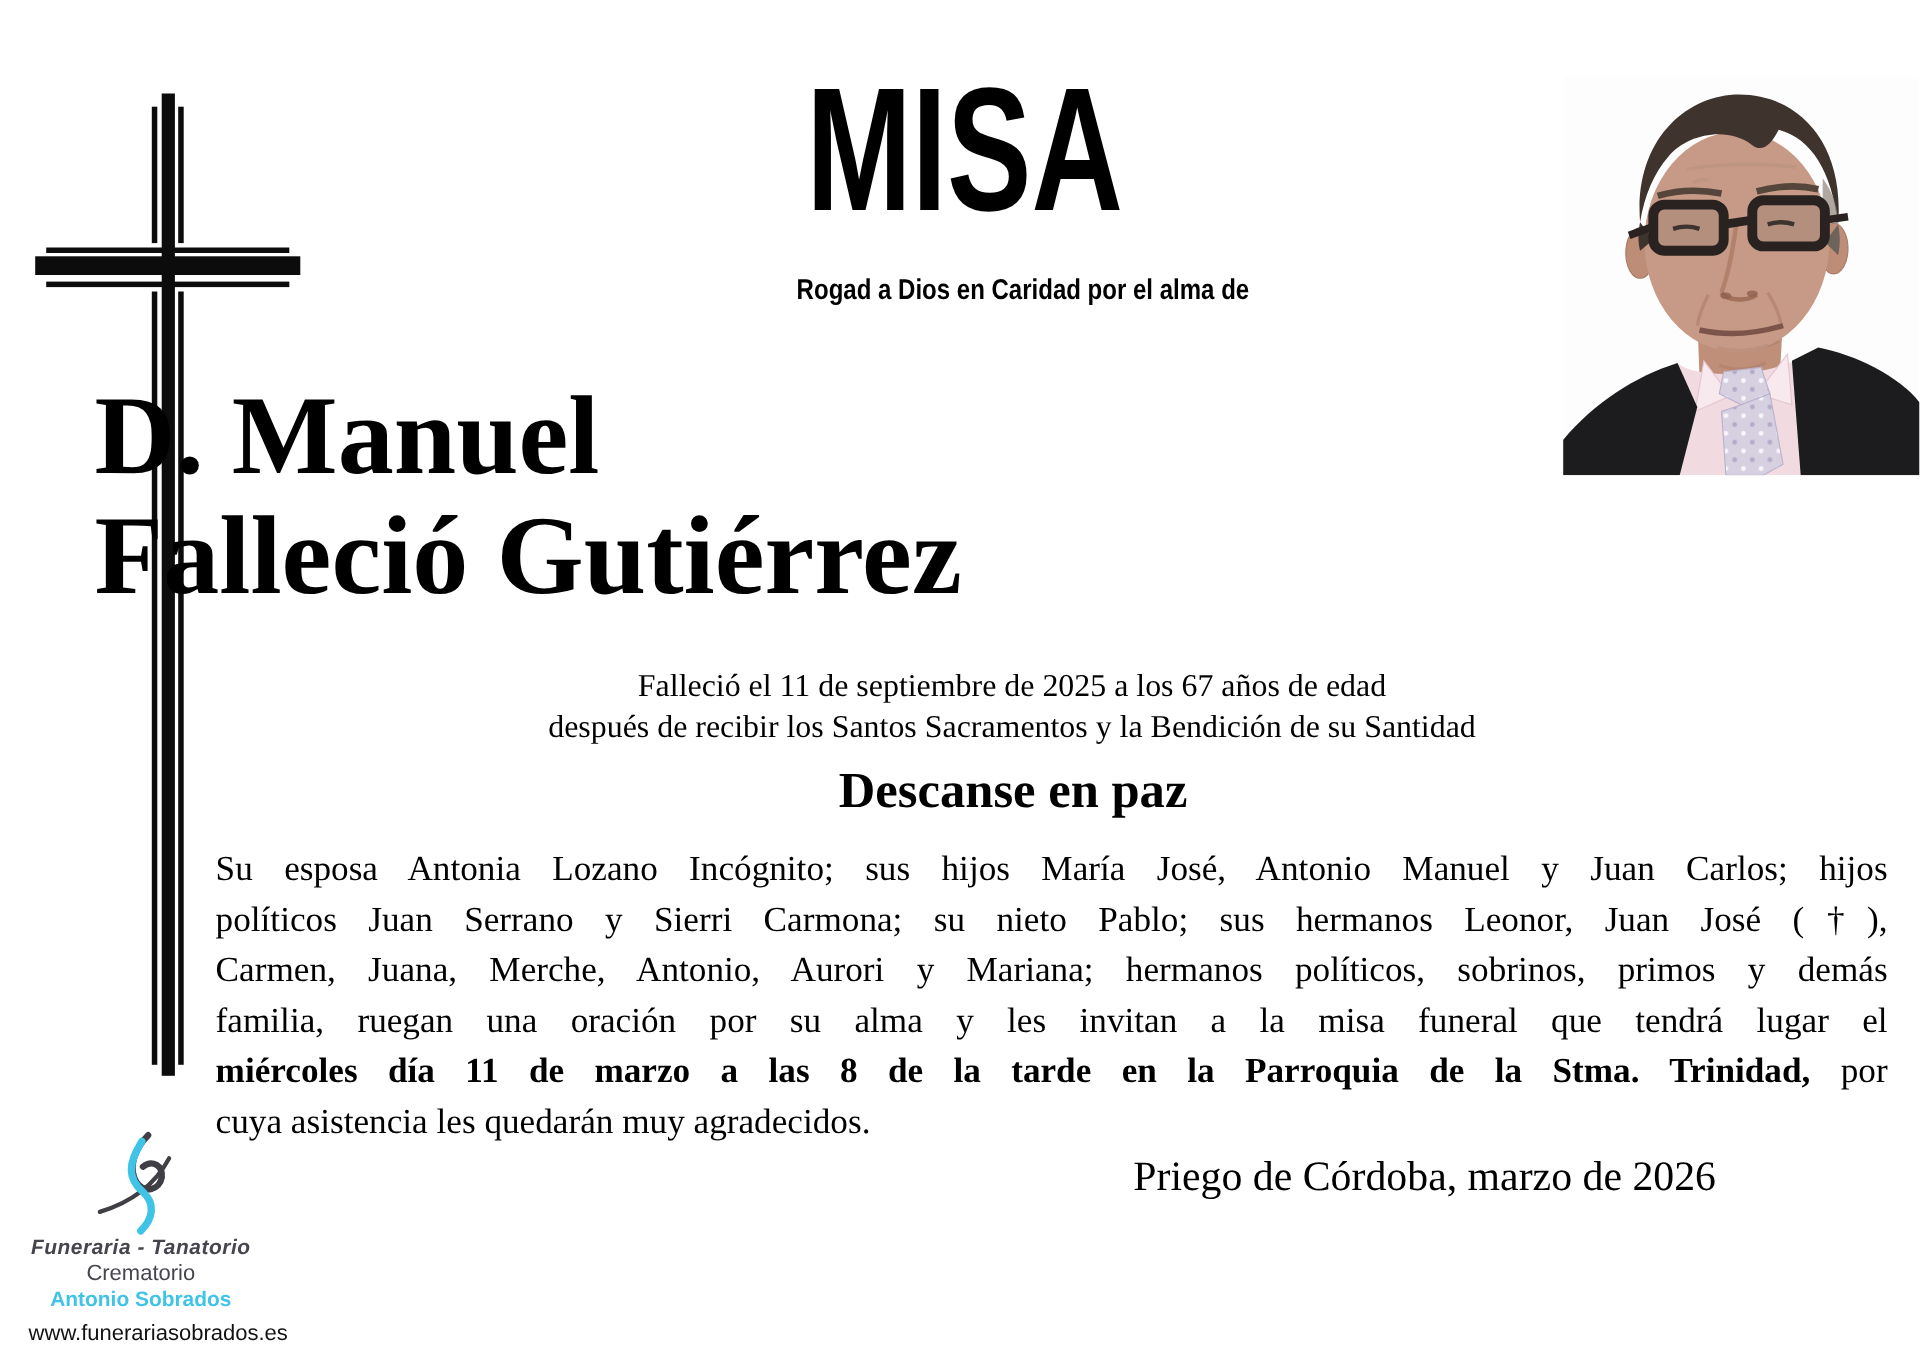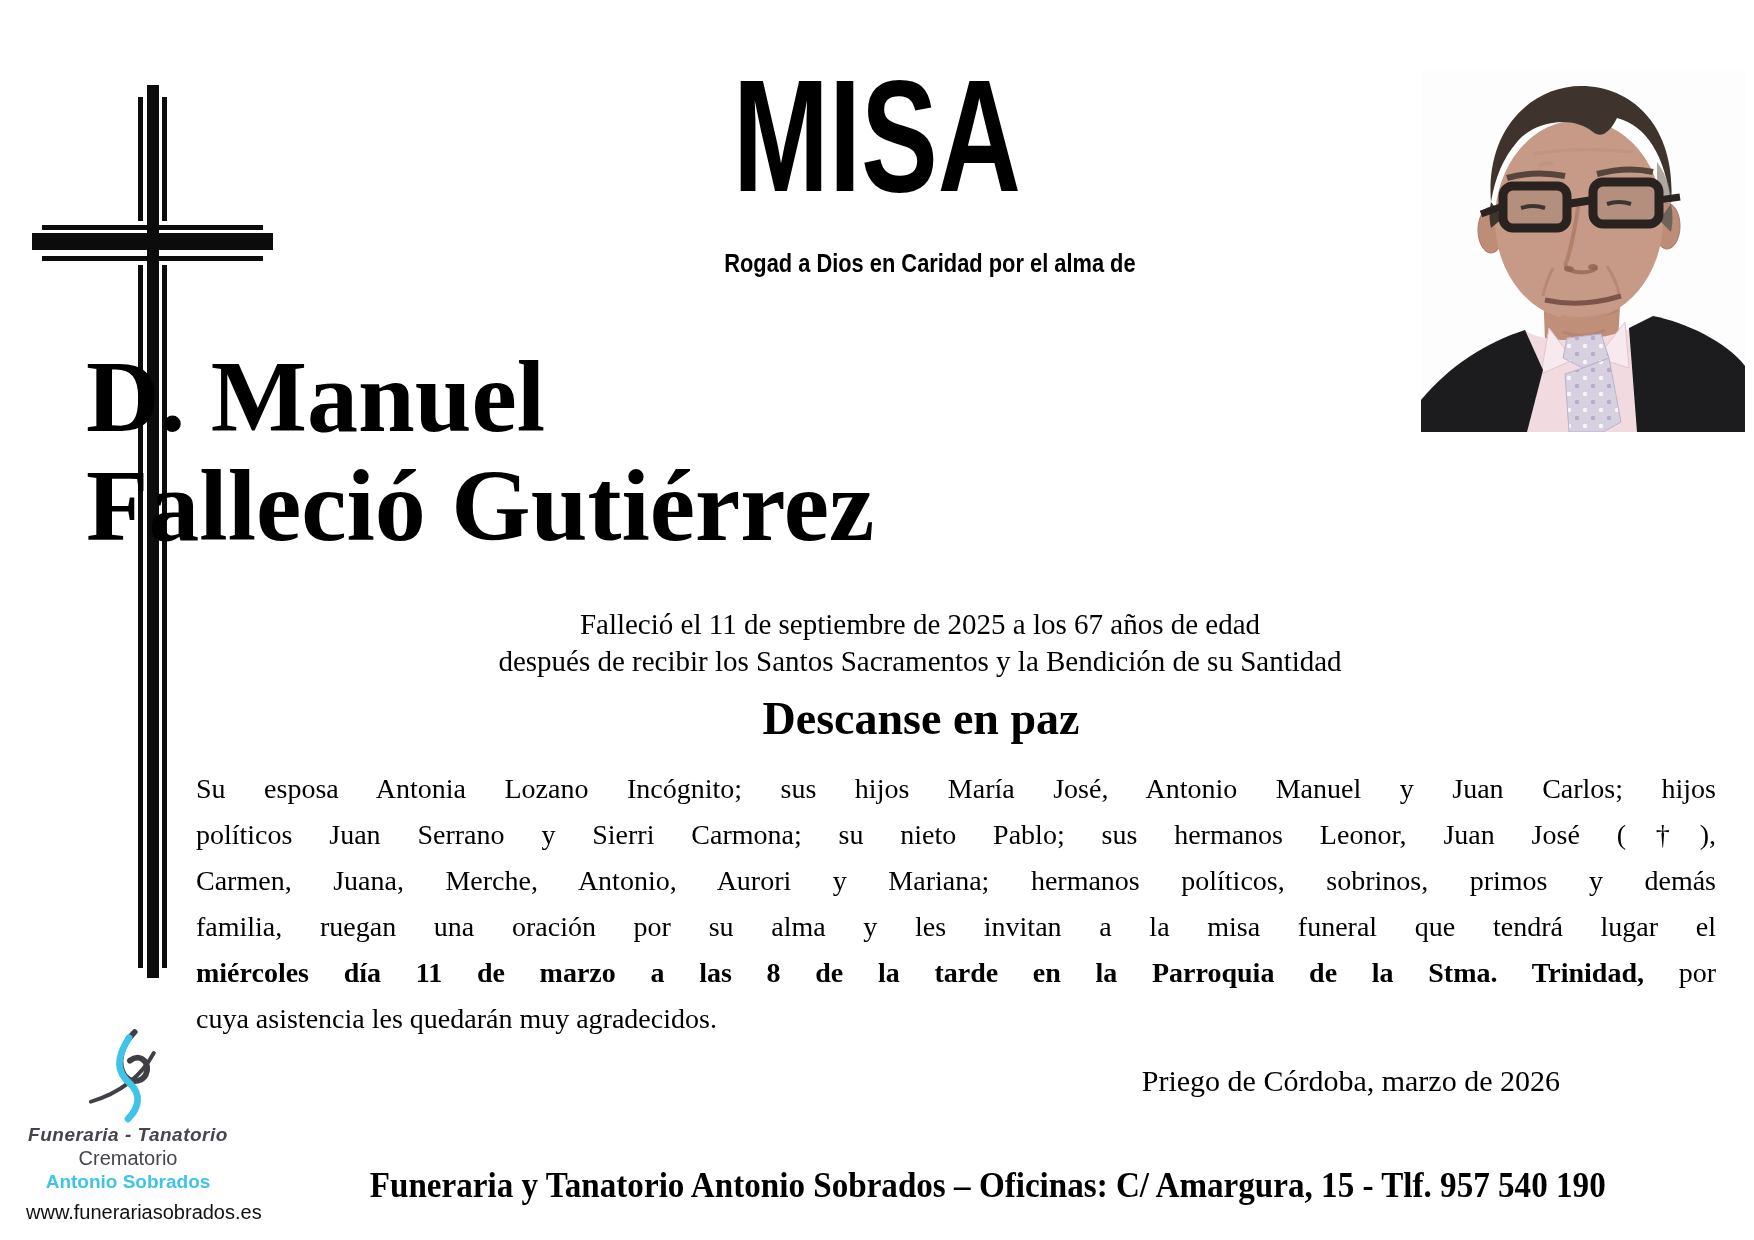--- a/index.html
+++ b/index.html
@@ -21,27 +21,27 @@
         font-weight:bold;font-size:102px;line-height:1.07;}
 
   
   .death{position:absolute;left:86px;right:0;top:606px;text-align:center;
          font-size:29px;line-height:37px;}
   .rip{position:absolute;left:88px;right:0;top:692px;text-align:center;
        font-weight:bold;font-size:46px;}
 
   
   .obituary{position:absolute;left:196px;width:1520px;top:766px;
-            font-size:28px;line-height:46px;}
+            font-size:32px;line-height:46px;}
   .para-line{text-align:justify;text-align-last:justify;}
   .para-line.last{text-align-last:left;}
   .para-line .bold{font-weight:bold;}
 
   
-  .place-date{position:absolute;right:194px;top:1048px;font-size:30px;white-space:nowrap;margin-top:16px;}
+  .place-date{position:absolute;right:194px;top:1048px;font-size:38px;white-space:nowrap;}
   .footer{position:absolute;left:222px;width:1532px;top:1164px;text-align:center;
           font-weight:bold;font-size:36px;}
   .footer .cond2{display:inline-block;transform:scaleX(0.92);transform-origin:center;white-space:nowrap;}
 
   
   .logo{position:absolute;left:26px;top:1024px;width:204px;text-align:center;
         font-family:"Liberation Sans",sans-serif;}
   .logo svg{display:block;margin:0 auto;}
   .logo-l1{font-size:19px;letter-spacing:0.5px;font-weight:bold;font-style:italic;}
   .logo-l2{font-size:20px;margin-top:1px;}
@@ -88,23 +88,20 @@
       <div class="para-line"><span>Su esposa Antonia Lozano Incógnito; sus hijos María José, Antonio Manuel y Juan Carlos; hijos</span></div>
       <div class="para-line"><span>políticos Juan Serrano y Sierri Carmona; su nieto Pablo; sus hermanos Leonor, Juan José (†),</span></div>
       <div class="para-line"><span>Carmen, Juana, Merche, Antonio, Aurori y Mariana; hermanos políticos, sobrinos, primos y demás</span></div>
       <div class="para-line"><span>familia, ruegan una oración por su alma y les invitan a la misa funeral que tendrá lugar el</span></div>
       <div class="para-line"><span class="bold">miércoles día 11 de marzo a las 8 de la tarde en la Parroquia de la Stma. Trinidad,</span><span> por</span></div>
       <div class="para-line last"><span>cuya asistencia les quedarán muy agradecidos.</span></div>
     </div>
 
   <div class="place-date">Priego de Córdoba, marzo de 2026</div>
 
-  <div class="footer">
-    <span class="cond2">Funeraria y Tanatorio Antonio Sobrados – Oficinas: C/ Amargura, 15 -  Tlf. 957 540 190</span>
-  </div>
 
   <div class="logo">
     <svg width="86" height="100" viewBox="0 0 90 100">
       <path d="M52,6 C38,20 33,38 41,51 C49,62 63,58 65,46 C66,35 56,29 47,36" fill="none" stroke="#3f3f45" stroke-width="6" stroke-linecap="round"></path>
       <path d="M72,28 C58,54 36,70 6,79" fill="none" stroke="#3f3f45" stroke-width="4" stroke-linecap="round"></path>
       <path d="M46,12 C32,34 33,48 47,60 C59,71 57,85 45,97" fill="none" stroke="#3fc4e8" stroke-width="7" stroke-linecap="round"></path>
     </svg>
     <div class="logo-l1" style="color: rgb(69, 69, 77);">Funeraria - Tanatorio</div>
     <div class="logo-l2" style="color: rgb(69, 69, 77);">Crematorio</div>
     <div class="logo-l3" style="color: rgb(63, 196, 232);">Antonio Sobrados</div>

